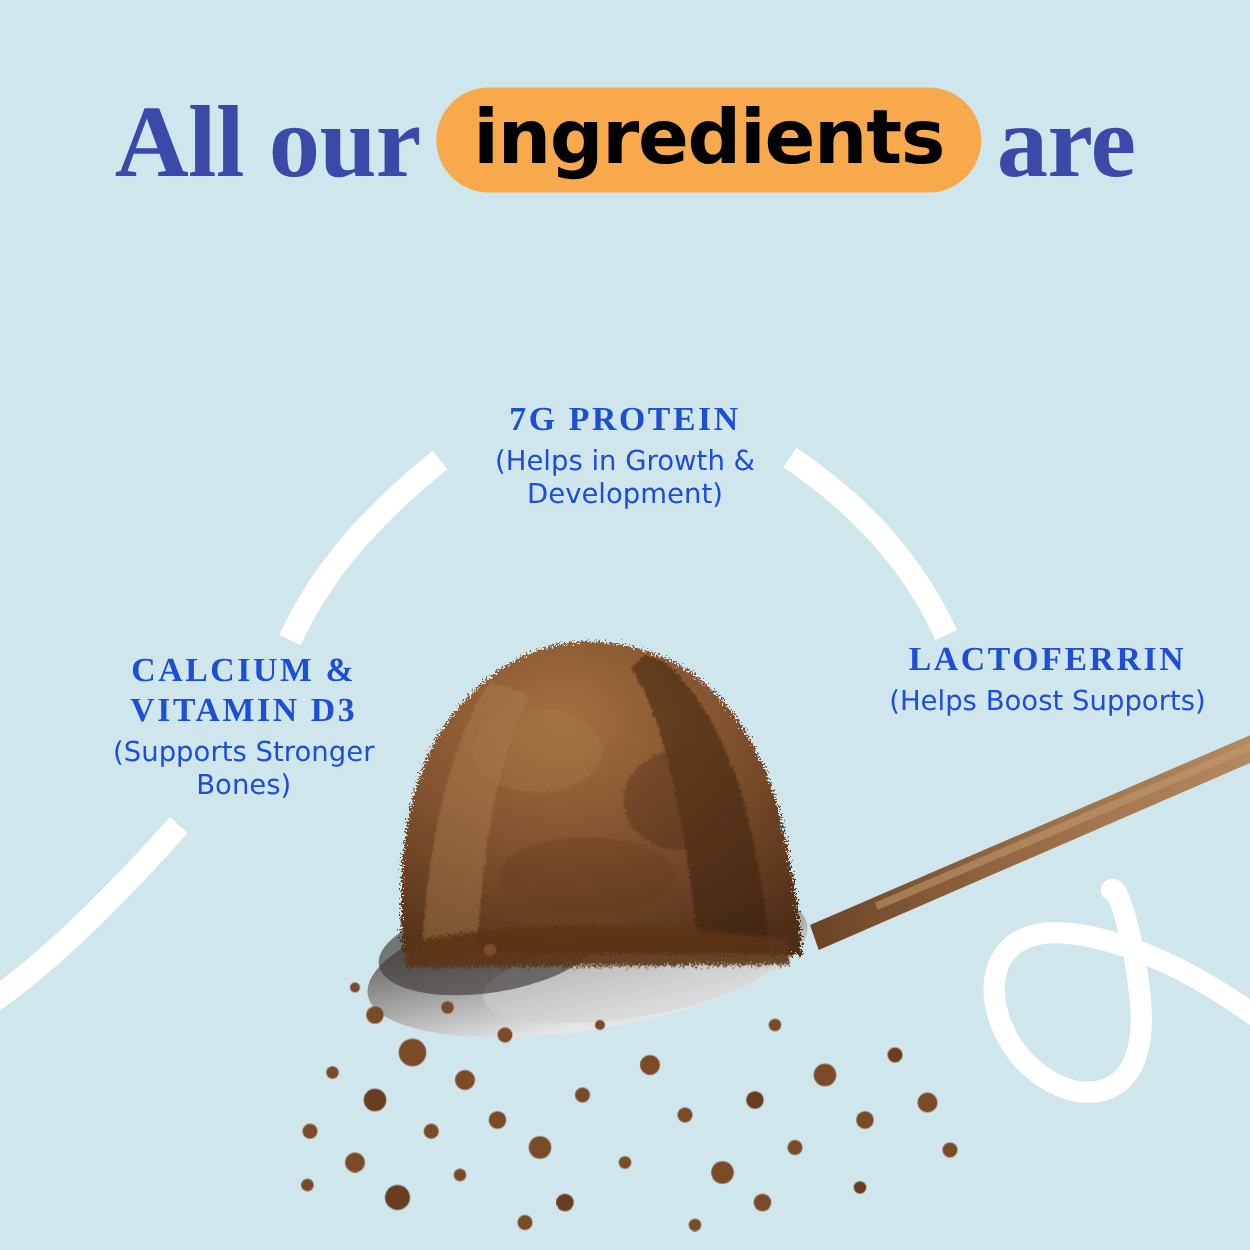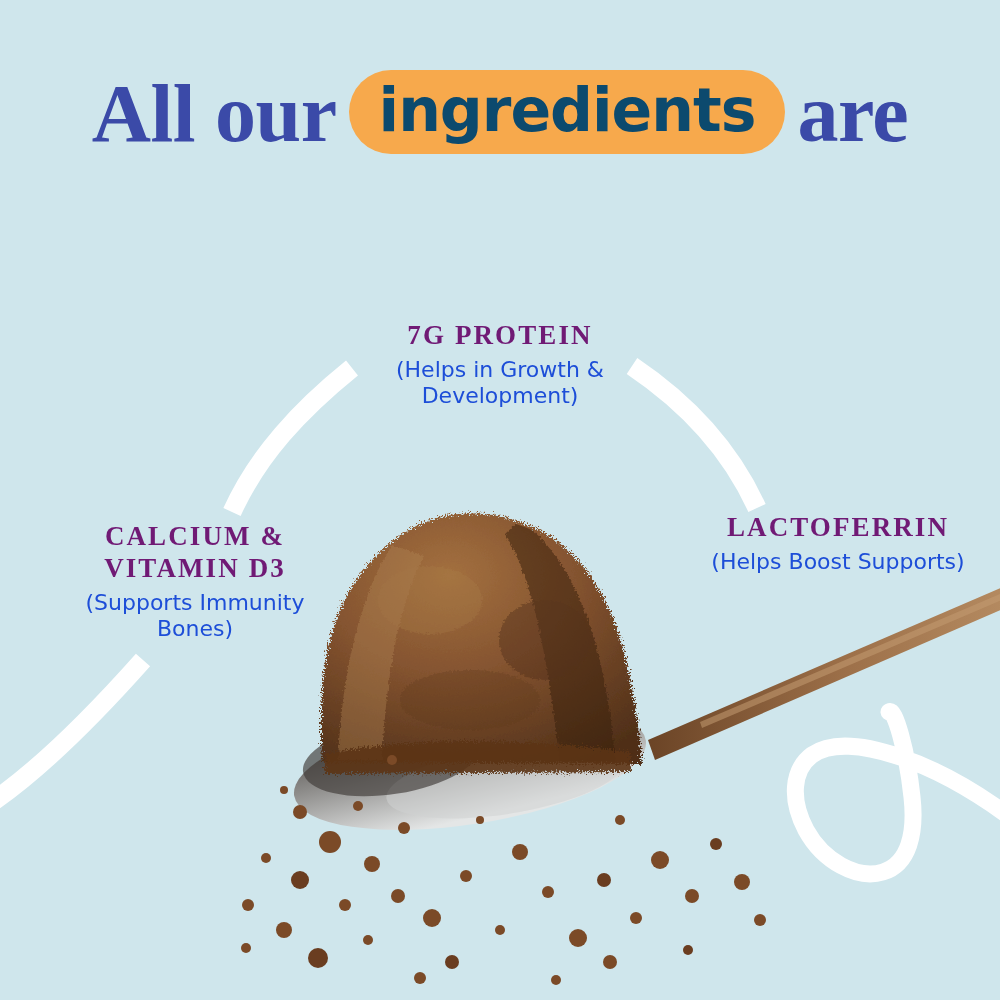--- a/index.html
+++ b/index.html
@@ -46,21 +46,21 @@
   }
   .headline .line1 {
     display: flex;
     align-items: center;
     justify-content: center;
     gap: 12px;
   }
   .pill {
     display: inline-block;
     background: #f7a94c;
-    color: #0c4a6e;
+    color: #000000;
     border-radius: 999px;
     padding: 10px 30px 14px 30px;
     font-family: "DejaVu Sans", sans-serif;
     font-weight: 700;
     font-size: 60px;
     letter-spacing: -1px;
     line-height: 1;
     transform: translateY(-2px);
   }
 
@@ -69,21 +69,21 @@
     position: absolute;
     text-align: center;
     color: #3b4aa8;
   }
   .label .title {
     font-family: "Liberation Serif", serif;
     font-weight: 700;
     font-size: 27px;
     letter-spacing: 2.1px;
     line-height: 1.18;
-    color: #701a75;
+    color: #1d4ed8;
     white-space: pre-line;
   }
   .label .sub {
     margin-top: 5px;
     font-family: "DejaVu Sans", sans-serif;
     font-weight: 400;
     font-size: 22px;
     line-height: 1.18;
     color: #1d4ed8;
     white-space: pre-line;
@@ -238,21 +238,21 @@
 
   <div class="label" id="label-protein">
     <div class="title">7G PROTEIN</div>
     <div class="sub">(Helps in Growth &amp;
 Development)</div>
   </div>
 
   <div class="label" id="label-calcium">
     <div class="title">CALCIUM &amp;
 VITAMIN D3</div>
-    <div class="sub">(Supports Immunity
+    <div class="sub">(Supports Stronger
 Bones)</div>
   </div>
 
   <div class="label" id="label-lactoferrin">
     <div class="title">LACTOFERRIN</div>
     <div class="sub">(Helps Boost Supports)</div>
   </div>
 
 </div>
 

